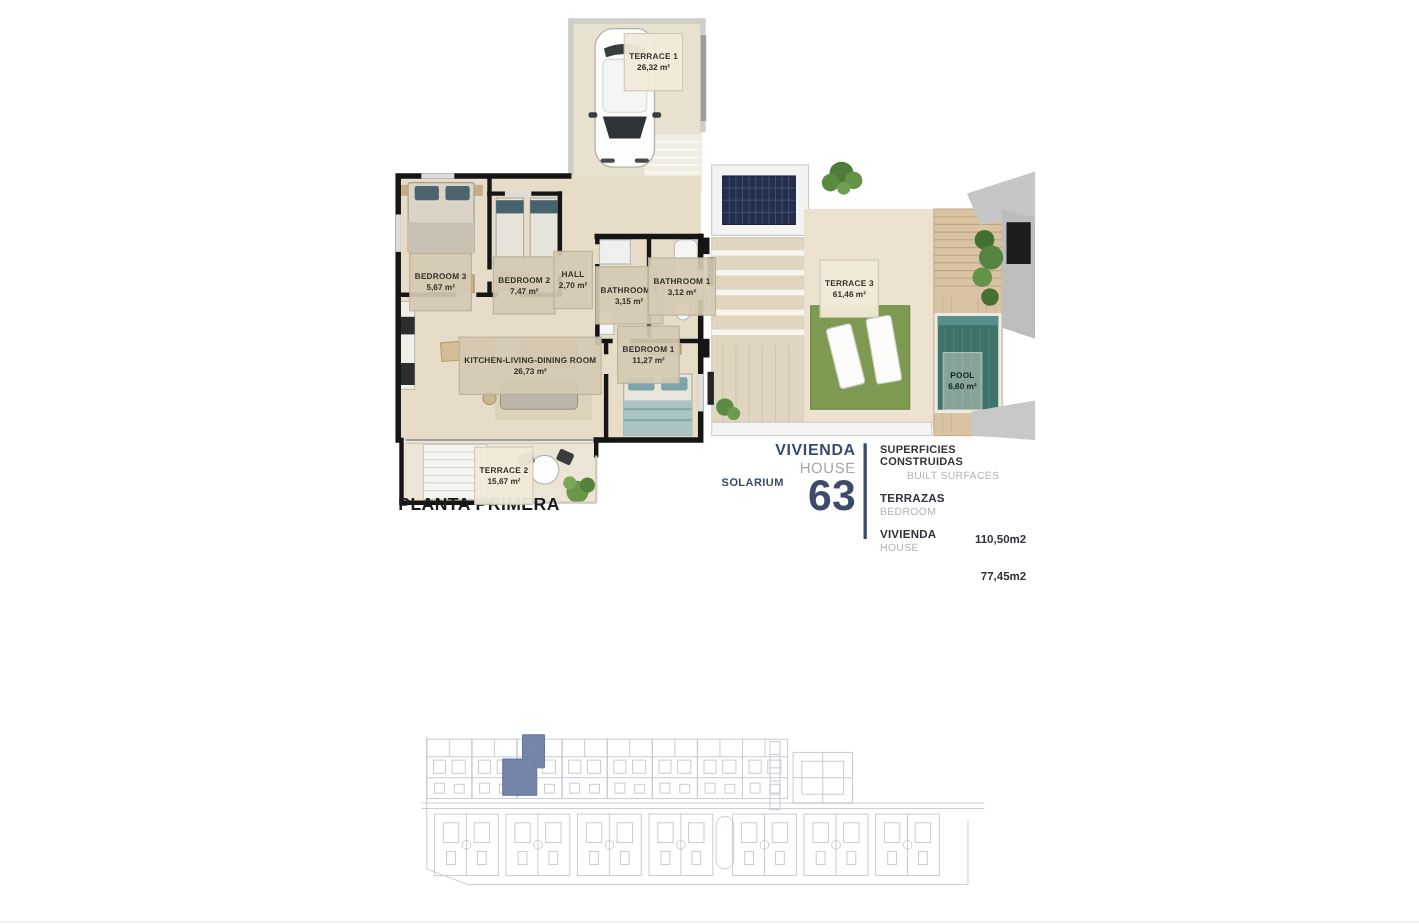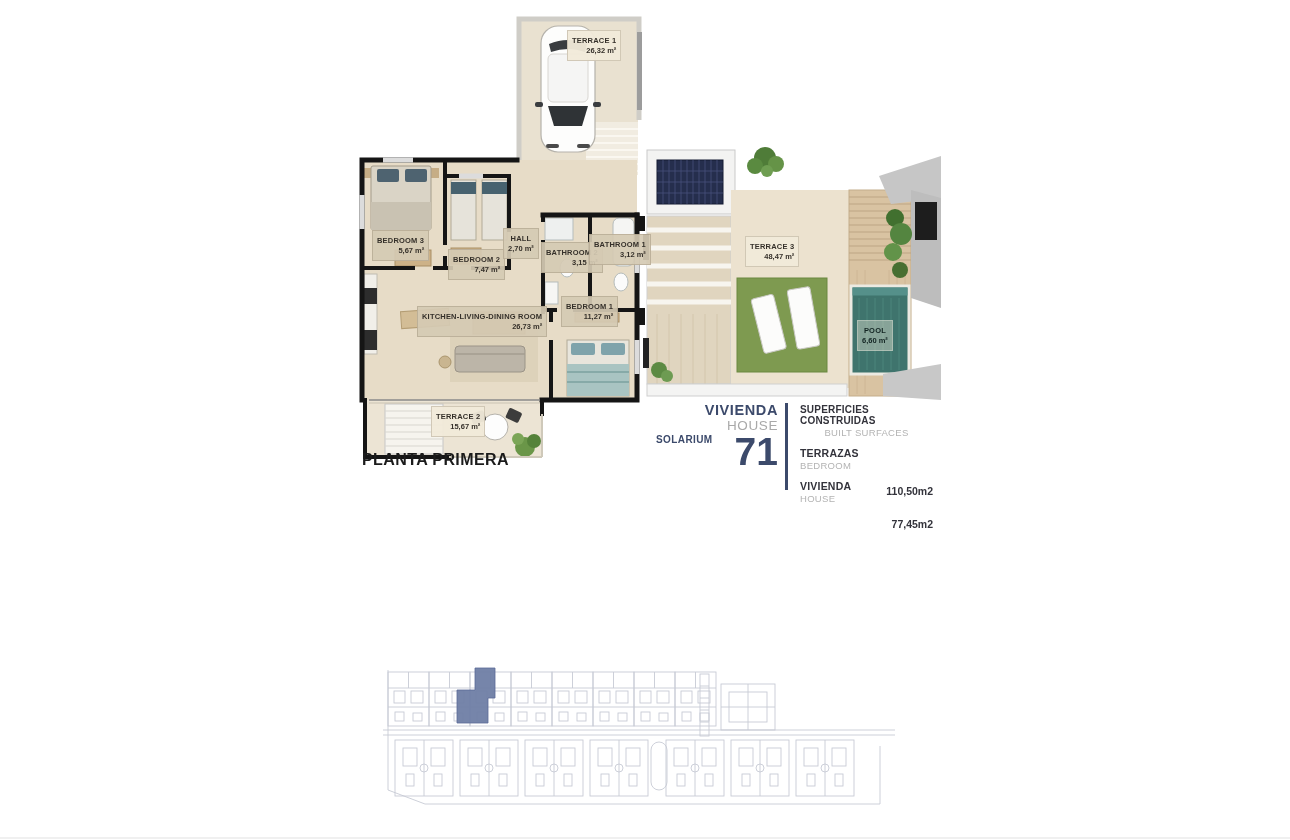--- a/index.html
+++ b/index.html
@@ -1,22 +1,22 @@
 <!DOCTYPE html>
 <html><head>
 <meta charset="utf-8">
 <style>
   html,body{margin:0;padding:0;background:#fff;}
   .canvas{position:relative;width:1290px;height:840px;background:#ffffff;overflow:hidden;font-family:"Liberation Sans",sans-serif;}
   .abs{position:absolute;}
   svg{display:block;}
   
-  .chip{position:absolute;background:rgba(213,202,179,.92);border:1px solid rgba(125,112,88,.28);padding:5px 4px;text-align:center;color:#35302a;white-space:nowrap;z-index:5;}
+  .chip{position:absolute;background:rgba(213,202,179,.92);border:1px solid rgba(125,112,88,.28);padding:16px 4px;text-align:center;color:#35302a;white-space:nowrap;z-index:5;}
   .chip .l1{font-size:7.5px;font-weight:bold;letter-spacing:.2px;line-height:1.3;}
-  .chip .l2{font-size:7.5px;font-weight:bold;line-height:1.25;text-align:right;}
+  .chip .l2{font-size:7.5px;font-weight:bold;line-height:1.25;}
   .chip.light{background:rgba(241,234,217,.95);}
   .chip.onpool{background:rgba(225,221,205,.45);border-color:rgba(240,240,230,.35);color:#122422;}
   .planta{position:absolute;left:362px;top:451px;font-size:16px;font-weight:bold;color:#1b1b1b;letter-spacing:.4px;}
   
   .info{position:absolute;left:648px;top:400px;width:300px;height:100px;}
   .solarium-lbl{position:absolute;left:8px;top:34px;font-size:10px;font-weight:bold;color:#3c4a6b;letter-spacing:.4px;}
   .unit-block{position:absolute;left:56px;top:2px;width:74px;text-align:right;}
   .unit-es{font-size:14.5px;font-weight:bold;color:#3c4a6b;letter-spacing:.6px;}
   .unit-en{font-size:13.5px;color:#a9a9a9;letter-spacing:.6px;margin-top:0px;}
   .unit-no{font-size:39px;font-weight:bold;color:#3c4a6b;line-height:.82;margin-top:3px;}
@@ -185,21 +185,21 @@
     </svg>
 
     <div class="chip light" style="left:212px;top:20px;">
       <div class="l1">TERRACE 1</div>
       <div class="l2">26,32 m²</div>
     </div>
     <div class="chip" style="left:17px;top:220px;">
       <div class="l1">BEDROOM 3</div>
       <div class="l2">5,67 m²</div>
     </div>
-    <div class="chip" style="left:93px;top:223px;margin-top:16px;">
+    <div class="chip" style="left:93px;top:223px;">
       <div class="l1">BEDROOM 2</div>
       <div class="l2">7,47 m²</div>
     </div>
     <div class="chip" style="left:148px;top:218px;">
       <div class="l1">HALL</div>
       <div class="l2">2,70 m²</div>
     </div>
     <div class="chip" style="left:186px;top:232px;">
       <div class="l1">BATHROOM 2</div>
       <div class="l2">3,15 m²</div>
@@ -331,34 +331,34 @@
         <circle cx="252" cy="80" r="9" fill="#41702f"></circle>
           <circle cx="258" cy="96" r="11" fill="#548540"></circle>
         <circle cx="250" cy="114" r="9" fill="#629349"></circle>
           <circle cx="257" cy="132" r="8" fill="#476f31"></circle>
         <circle cx="16" cy="232" r="8" fill="#5c8a43"></circle>
           <circle cx="24" cy="238" r="6" fill="#6d9b52"></circle>
       </g>
     </svg>
     <div class="chip light" style="left:102px;top:98px;">
       <div class="l1">TERRACE 3</div>
-      <div class="l2">48,47 m²</div>
+      <div class="l2">61,46 m²</div>
     </div>
     <div class="chip onpool" style="left:214px;top:182px;">
       <div class="l1">POOL</div>
       <div class="l2">6,60 m²</div>
     </div>
   </div>
 
   <div class="info">
     <div class="solarium-lbl">SOLARIUM</div>
     <div class="unit-block">
       <div class="unit-es">VIVIENDA</div>
       <div class="unit-en">HOUSE</div>
-      <div class="unit-no">71</div>
+      <div class="unit-no">63</div>
     </div>
     <div class="divider"></div>
     <div class="surf">
       <div class="surf-title">SUPERFICIES CONSTRUIDAS</div>
       <div class="surf-sub">BUILT SURFACES</div>
       <div class="surf-row">
         <div class="lab">TERRAZAS</div>
         <div class="val">110,50m2</div>
         <div class="sub">BEDROOM</div>
       </div>

